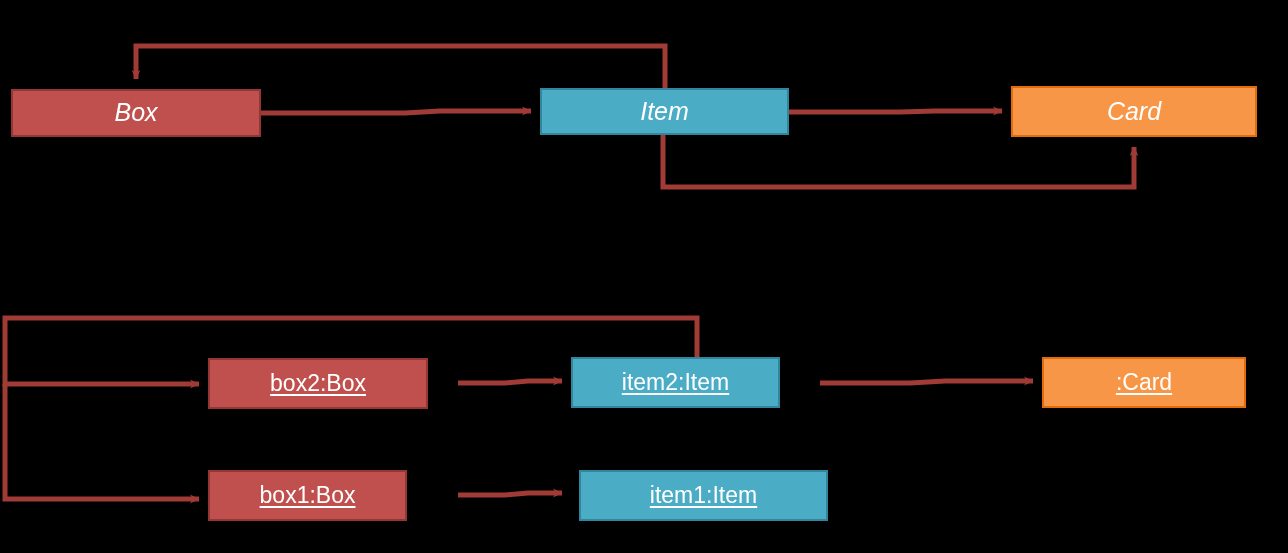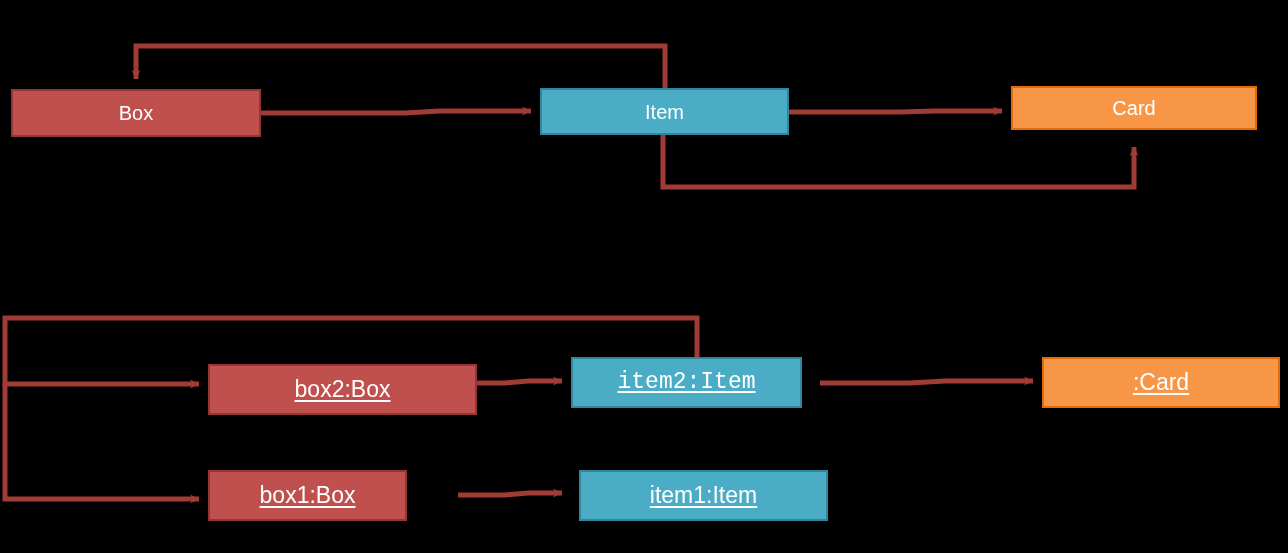--- a/index.html
+++ b/index.html
@@ -34,21 +34,22 @@
     justify-content: center;
     color: #ffffff;
     text-align: center;
   }
   .node .node-label {
     display: inline-block;
     line-height: 1.1;
     white-space: nowrap;
   }
   .node.class-node .node-label {
-    font-size: 20px;
+    font-size: 25px;
+    font-style: italic;
   }
   .node.object-node .node-label {
     font-size: 23px;
     text-decoration: underline;
     text-underline-offset: 3px;
   }
   .fill-red {
     background: #c0504d;
     border: 2px solid #943634;
   }
@@ -96,33 +97,33 @@
   </svg>
 
   <div class="node class-node fill-red" style="left:11px; top:89px; width:250px; height:48px;">
     <span class="node-label">Box</span>
   </div>
 
   <div class="node class-node fill-teal" style="left:540px; top:88px; width:249px; height:47px;">
     <span class="node-label">Item</span>
   </div>
 
-  <div class="node class-node fill-orange" style="left:1011px; top:86px; width:246px; height:44px;">
+  <div class="node class-node fill-orange" style="left:1011px; top:86px; width:246px; height:51px;">
     <span class="node-label">Card</span>
   </div>
 
-  <div class="node object-node fill-red" style="left:208px; top:358px; width:269px; height:51px;margin-top:6px;">
+  <div class="node object-node fill-red" style="left:208px; top:358px; width:220px; height:51px;">
     <span class="node-label">box2:Box</span>
   </div>
 
-  <div class="node object-node fill-teal" style="left:571px; top:357px; width:231px; height:51px;font-family:Liberation Mono, monospace;">
+  <div class="node object-node fill-teal" style="left:571px; top:357px; width:209px; height:51px;">
     <span class="node-label">item2:Item</span>
   </div>
 
-  <div class="node object-node fill-orange" style="left:1042px; top:357px; width:238px; height:51px;">
+  <div class="node object-node fill-orange" style="left:1042px; top:357px; width:204px; height:51px;">
     <span class="node-label">:Card</span>
   </div>
 
   <div class="node object-node fill-red" style="left:208px; top:470px; width:199px; height:51px;">
     <span class="node-label">box1:Box</span>
   </div>
 
   <div class="node object-node fill-teal" style="left:571px; top:470px; width:249px; height:51px;margin-left:8px;">
     <span class="node-label">item1:Item</span>
   </div>

